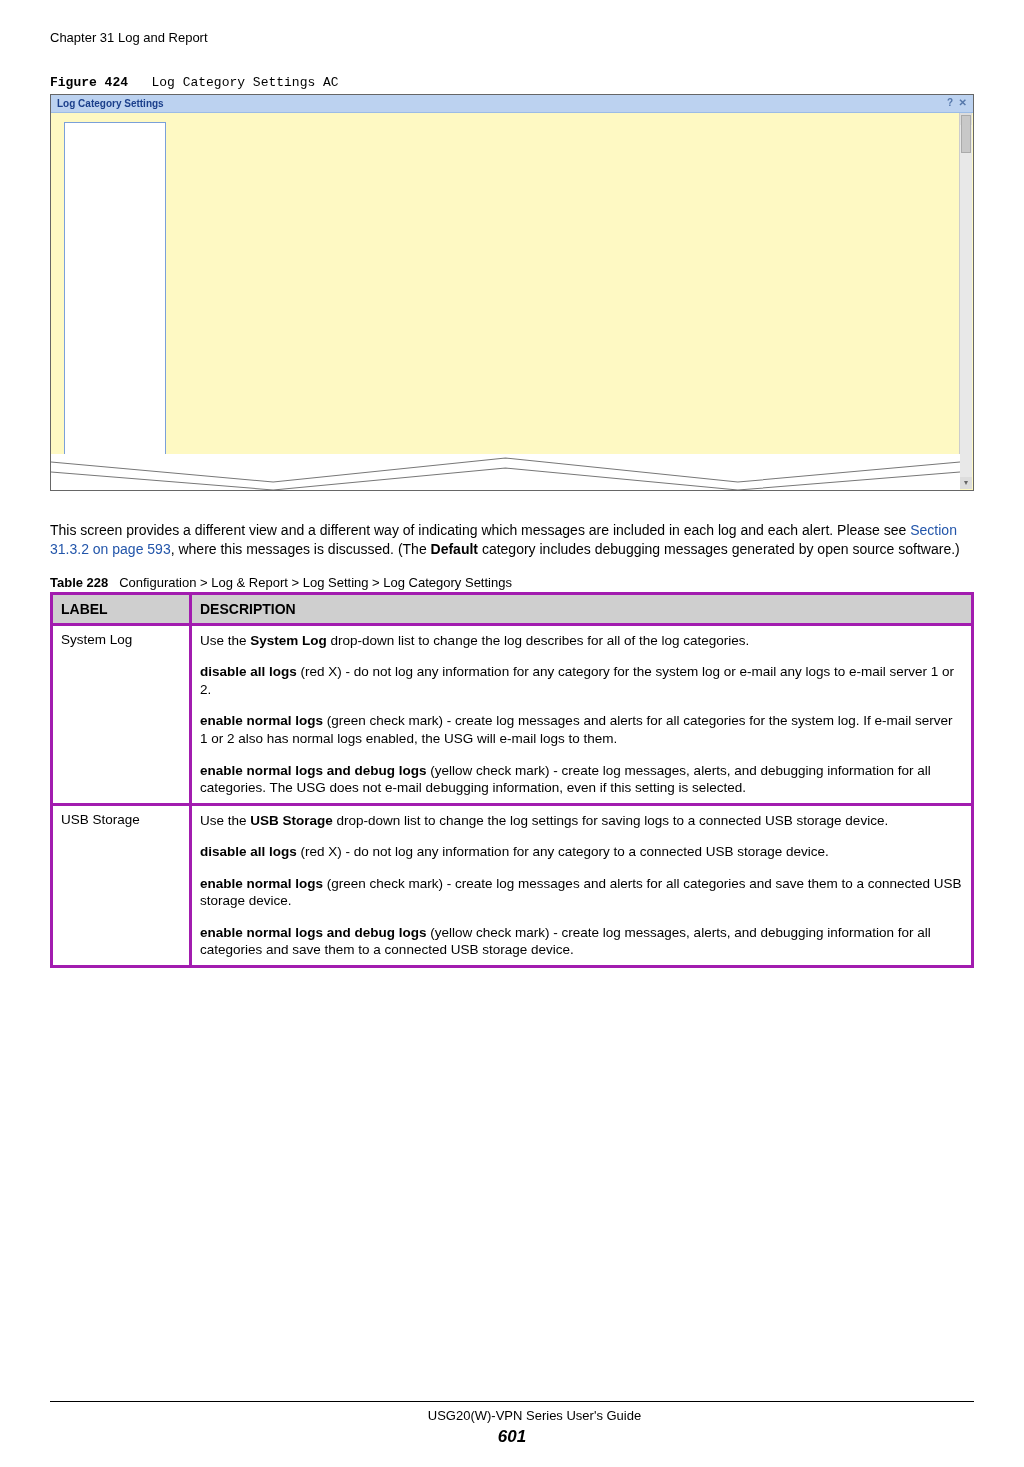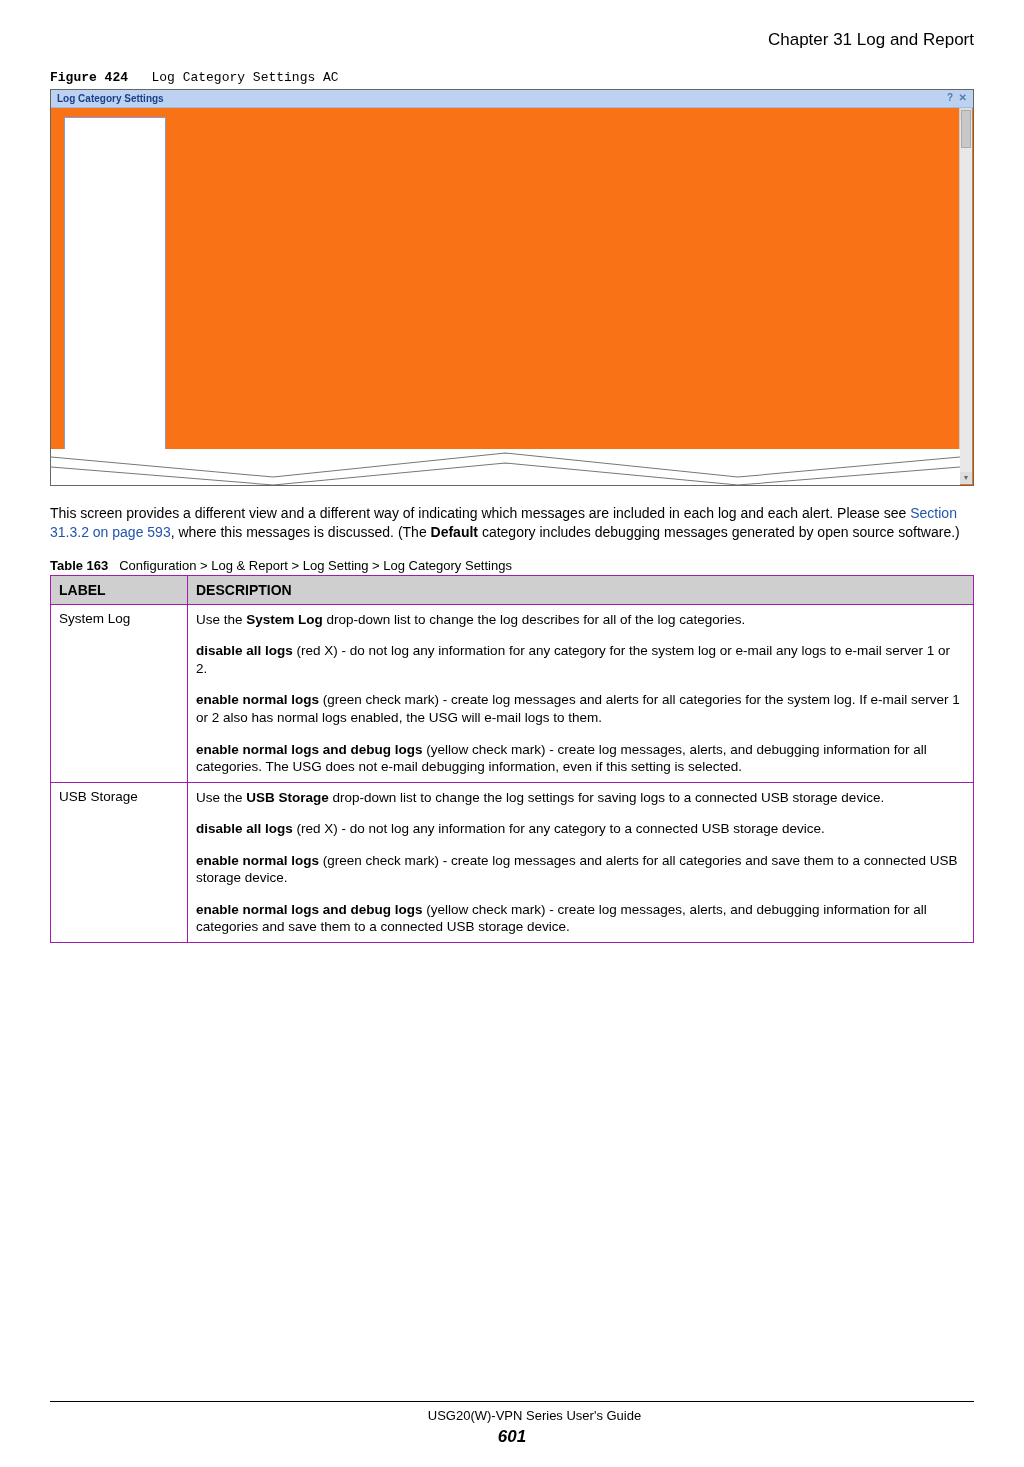--- a/index.html
+++ b/index.html
@@ -10,39 +10,39 @@
     color: #000;
     width: 1024px;
   }
   .page {
     padding: 30px 50px 20px 50px;
     box-sizing: border-box;
     position: relative;
     min-height: 1467px;
   }
   .chapter-header {
-    text-align: right;
-    font-size: 17px;
-    margin-bottom: 20px;
+    text-align: left;
+    font-size: 13px;
+    margin-bottom: 30px;
   }
   .fig-caption {
     font-size: 13px;
     margin-bottom: 4px;
     font-family: Liberation Mono, monospace;
   }
   .fig-caption b { font-weight: bold; }
 
   
   .screenshot {
     border: 1px solid #666;
-    background: #f97316;
+    background: #fef9c3;
     position: relative;
     height: 395px;
     overflow: hidden;
-    margin-bottom: 18px;
+    margin-bottom: 30px;
   }
   .win-title {
     background: #bcd2f0;
     border-bottom: 1px solid #9cbce6;
     font-size: 10px;
     font-weight: bold;
     color: #1b3f8b;
     padding: 3px 6px;
     position: relative;
   }
@@ -130,21 +130,21 @@
   .tablecaption {
     font-size: 13px;
     margin: 6px 0 2px 0;
   }
   table.desc {
     width: 100%;
     border-collapse: collapse;
     font-size: 13.5px;
   }
   table.desc th, table.desc td {
-    border: 1px solid #a21caf;
+    border: 3px solid #a21caf;
     padding: 6px 8px;
     vertical-align: top;
     text-align: left;
   }
   table.desc thead th {
     background: #cfcfcf;
     font-weight: bold;
     font-size: 14px;
   }
   table.desc td.label {
@@ -210,21 +210,21 @@
       </svg>
     </div>
   </div>
 
   <p class="body">
     <span>This screen provides a different view and a different way of indicating which messages are included in each log and each alert. Please see </span><a href="#" class="xref">Section 31.3.2 on page 593</a><span>, where this messages is discussed. (The </span><b>Default</b><span> category includes debugging messages generated by open source software.)</span>
   </p>
 
 
   <div class="tablecaption">
-    <b>Table 163</b>&nbsp;&nbsp;&nbsp;<span>Configuration &gt; Log &amp; Report &gt; Log Setting &gt; Log Category Settings</span>
+    <b>Table 228</b>&nbsp;&nbsp;&nbsp;<span>Configuration &gt; Log &amp; Report &gt; Log Setting &gt; Log Category Settings</span>
   </div>
 
   <table class="desc">
     <thead>
       <tr>
         <th>LABEL</th>
         <th>DESCRIPTION</th>
       </tr>
     </thead>
     <tbody>

